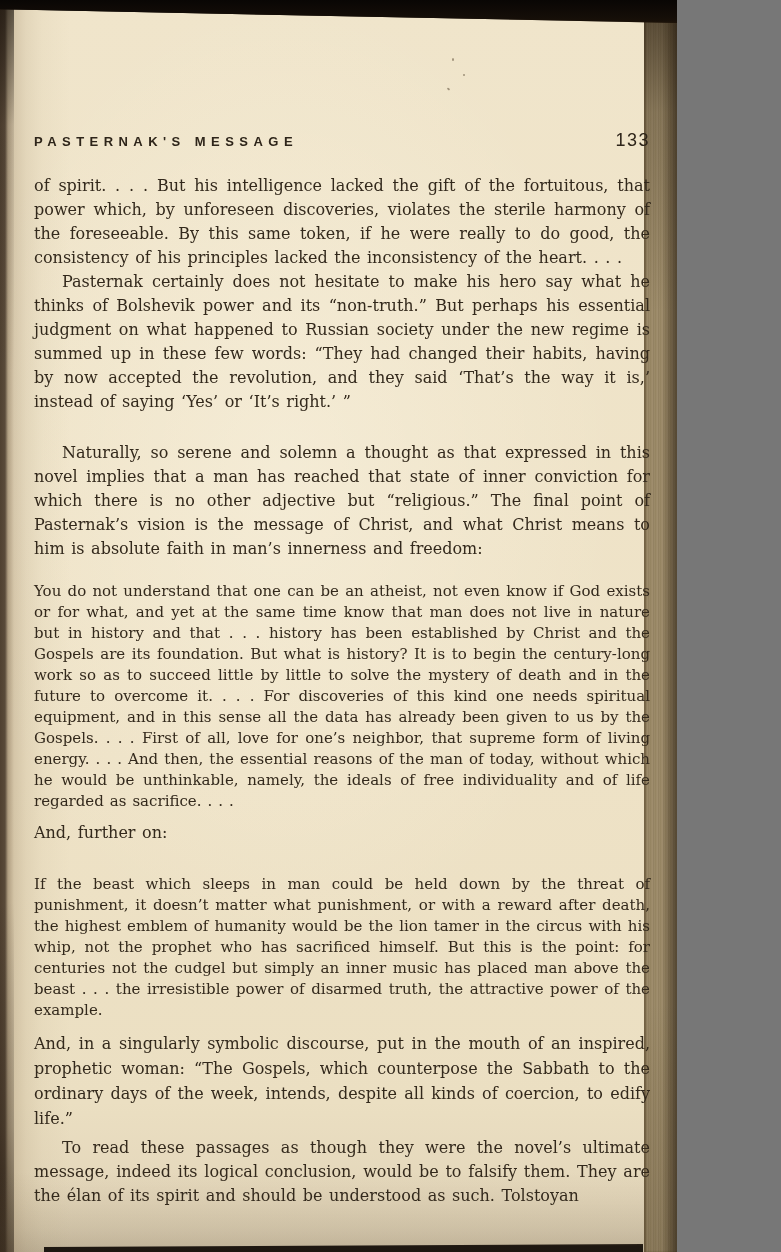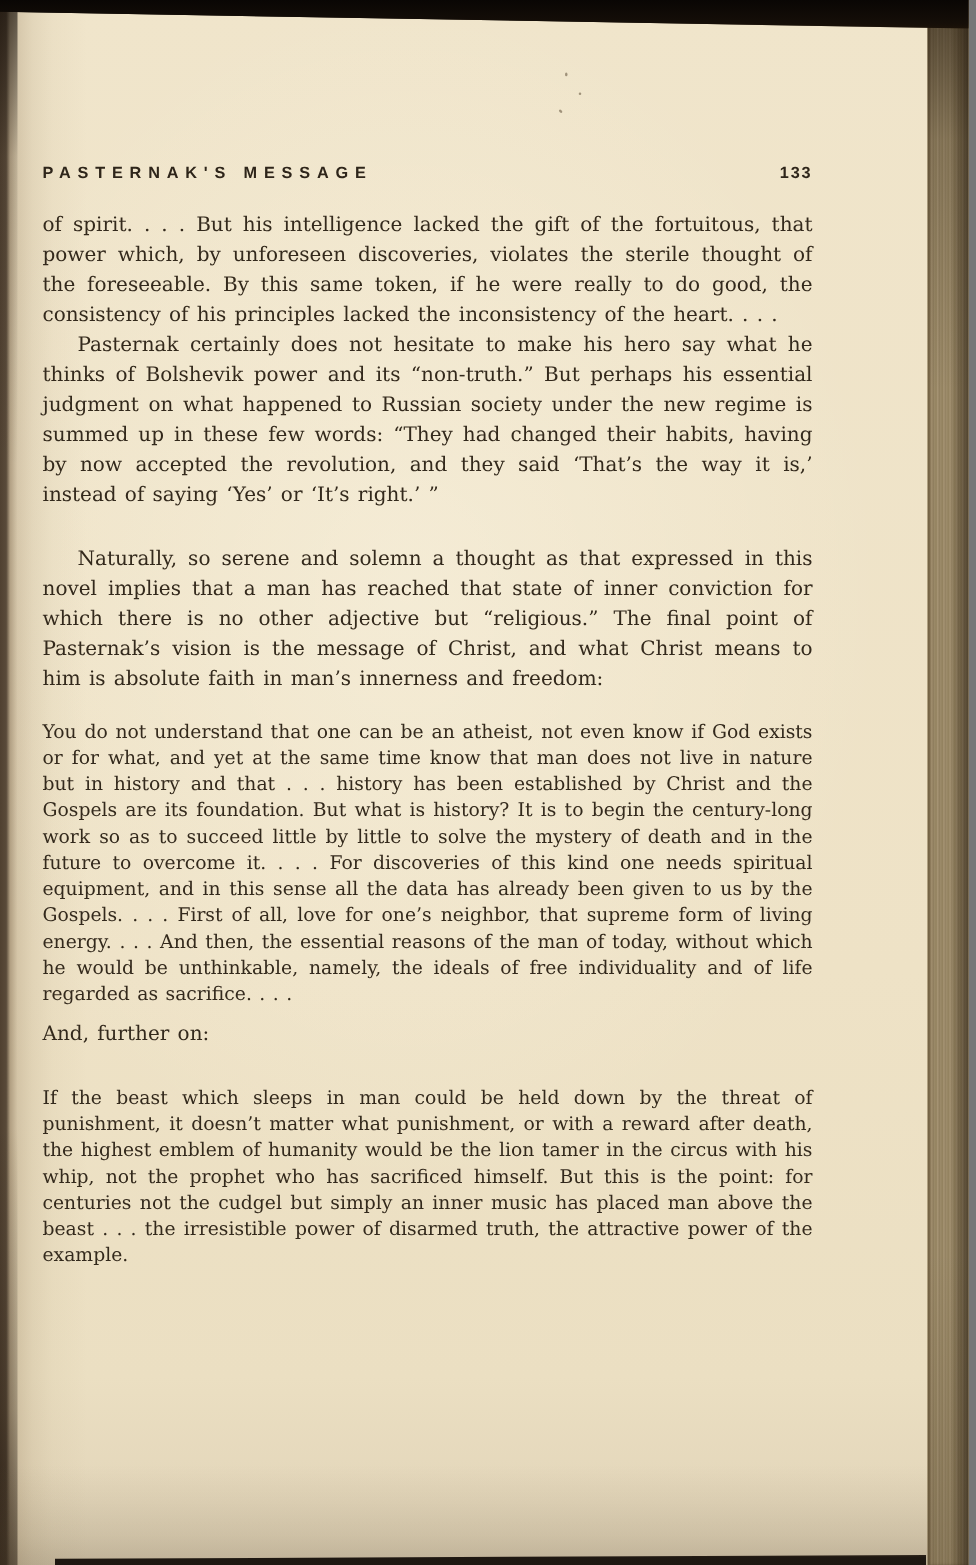--- a/index.html
+++ b/index.html
@@ -1,18 +1,18 @@
 <!DOCTYPE html>
 <html><head>
 <meta charset="utf-8">
 <style>
   html, body { margin: 0; padding: 0; background: #777; }
   .scan {
     position: relative;
-    width: 775px;
+    width: 677px;
     height: 1252px;
     overflow: hidden;
     background:
       radial-gradient(ellipse 70% 55% at 42% 38%, rgba(255,251,238,0.35), rgba(255,251,238,0) 70%),
       linear-gradient(to bottom, #f0e5cb 0%, #eee2c6 62%, #ebdfc2 88%, #e3d6ba 96%, #d9ccb1 100%);
     font-family: "DejaVu Serif", serif;
   }
 
   
   .top-bar {
@@ -82,21 +82,21 @@
     display: flex; justify-content: space-between; align-items: baseline;
     margin-bottom: 23px;
   }
   .running-head {
     font-family: "Liberation Sans", sans-serif;
     font-weight: bold; font-size: 13px; letter-spacing: 0.42em;
     color: #2e251a;
   }
   .page-num {
     font-family: "Liberation Sans", sans-serif;
-    font-weight: bold; font-size: 13px; letter-spacing: 1.5px;
+    font-weight: normal; font-size: 18px; letter-spacing: 1.5px;
     color: #2e251a;
   }
   p { margin: 0; text-align: justify; }
   .body {
     font-size: 16px; line-height: 24px;
     word-spacing: 1.5px;
   }
   .quote {
     font-size: 15px; line-height: 21px;
     word-spacing: 1.2px;
@@ -125,28 +125,30 @@
   <div class="speck s2"></div>
   <div class="speck s3"></div>
 
   <div class="text-column">
 
     <div class="head-row">
       <span class="running-head">PASTERNAK'S MESSAGE</span>
       <span class="page-num">133</span>
     </div>
 
-    <p class="body">of spirit. . . . But his intelligence lacked the gift of the fortuitous, that power which, by unforeseen discoveries, violates the sterile thought of the foreseeable. By this same token, if he were really to do good, the consistency of his principles lacked the inconsistency of the heart. . . .</p>
+    <p class="body">of spirit. . . . But his intelligence lacked the gift of the fortuitous, that power which, by unforeseen discoveries, violates the sterile harmony of the foreseeable. By this same token, if he were really to do good, the consistency of his principles lacked the inconsistency of the heart. . . .</p>
 
     <p class="body indent mt-a">Pasternak certainly does not hesitate to make his hero say what he thinks of Bolshevik power and its “non-truth.” But perhaps his essential judgment on what happened to Russian society under the new regime is summed up in these few words: “They had changed their habits, having by now accepted the revolution, and they said ‘That’s the way it is,’ instead of saying ‘Yes’ or ‘It’s right.’ ”</p>
 
     <p class="body indent mt-b">Naturally, so serene and solemn a thought as that expressed in this novel implies that a man has reached that state of inner conviction for which there is no other adjective but “religious.” The final point of Pasternak’s vision is the message of Christ, and what Christ means to him is absolute faith in man’s innerness and freedom:</p>
 
     <p class="quote mt-c">You do not understand that one can be an atheist, not even know if God exists or for what, and yet at the same time know that man does not live in nature but in history and that . . . history has been established by Christ and the Gospels are its foundation. But what is history? It is to begin the century-long work so as to succeed little by little to solve the mystery of death and in the future to overcome it. . . . For discoveries of this kind one needs spiritual equipment, and in this sense all the data has already been given to us by the Gospels. . . . First of all, love for one’s neighbor, that supreme form of living energy. . . . And then, the essential reasons of the man of today, without which he would be unthinkable, namely, the ideals of free individuality and of life regarded as sacrifice. . . .</p>
 
     <p class="body mt-d">And, further on:</p>
 
     <p class="quote mt-e">If the beast which sleeps in man could be held down by the threat of punishment, it doesn’t matter what punishment, or with a reward after death, the highest emblem of humanity would be the lion tamer in the circus with his whip, not the prophet who has sacrificed himself. But this is the point: for centuries not the cudgel but simply an inner music has placed man above the beast . . . the irresistible power of disarmed truth, the attractive power of the example.</p>
 
+    <p class="body p-wide mt-f">And, in a singularly symbolic discourse, put in the mouth of an inspired, prophetic woman: “The Gospels, which counterpose the Sabbath to the ordinary days of the week, intends, despite all kinds of coercion, to edify life.”</p>
 
+    <p class="body indent mt-g">To read these passages as though they were the novel’s ultimate message, indeed its logical conclusion, would be to falsify them. They are the élan of its spirit and should be understood as such. Tolstoyan</p>
 
   </div>
 </div>
 
 </body></html>

